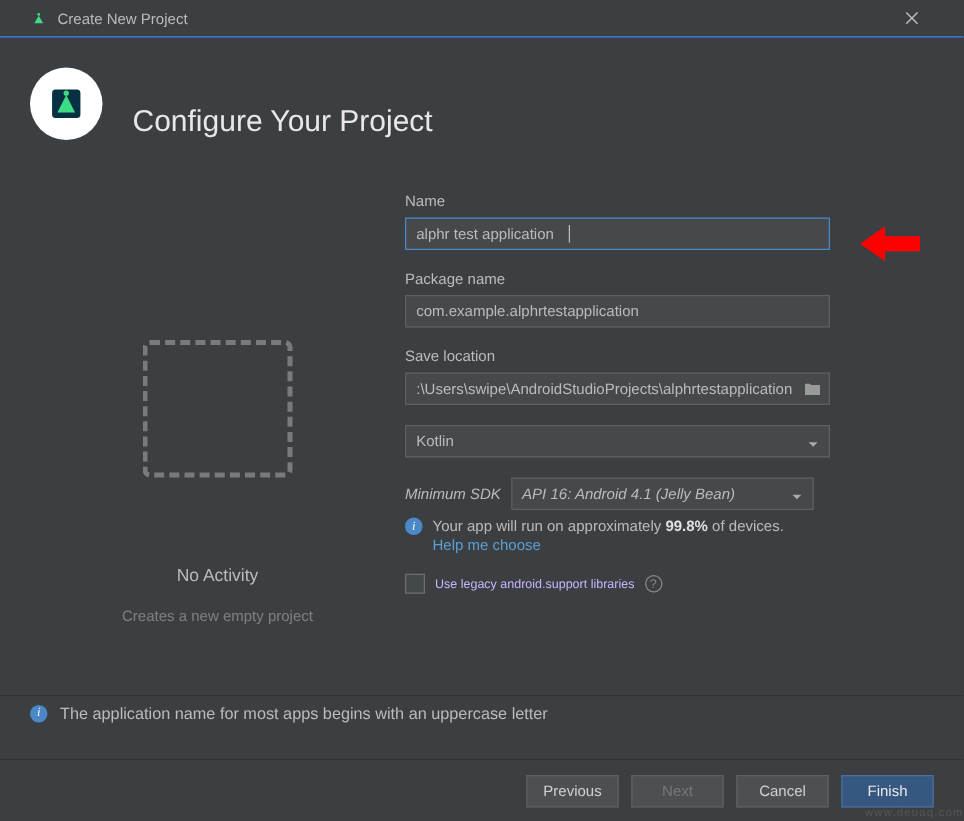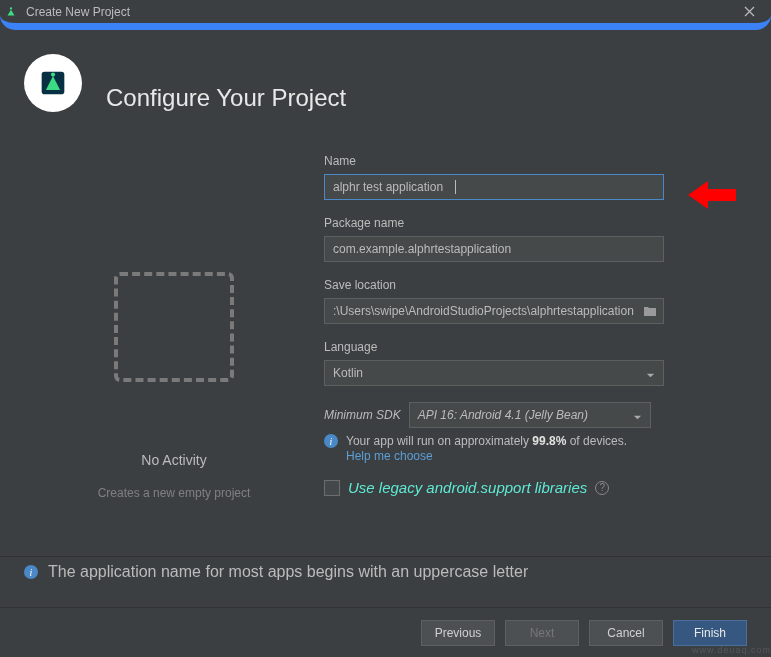--- a/index.html
+++ b/index.html
@@ -10,24 +10,23 @@
   color: #bbbbbb;
   width: 771px;
   height: 657px;
   overflow: hidden;
   position: relative;
 }
 .titlebar {
   height: 30px;
   display: flex;
   align-items: center;
-  padding: 0 4px;
+  padding: 0 24px;
   background: #3c3f41;
-  border-bottom: 7px solid #3b82f6;
-  border-radius: 15px;
+  border-bottom: 1px solid #3b82f6;
 }
 .titlebar .app-icon {
   width: 14px; height: 14px; margin-right: 8px;
 }
 .titlebar .title { color: #bbbbbb; font-size: 12px; flex: 1; }
 .titlebar .close {
   width: 36px; height: 28px; display: flex; align-items: center; justify-content: center;
   color: #bbbbbb; cursor: pointer;
 }
 .header {
@@ -108,35 +107,35 @@
   font-size: 10px; font-style: italic; font-family: serif;
 }
 .info-text { font-size: 12px; color: #bbbbbb; }
 .info-text b { color: #e0e0e0; font-weight: 600;}
 .help-link { color: #5b9fd6; font-size: 12px; cursor: pointer; text-decoration: none; }
 .checkbox-row { display: flex; align-items: center; gap: 8px; margin-top: 16px; }
 .checkbox {
   width: 16px; height: 16px; border: 1px solid #6e6e6e; background: #43494a;
   cursor: pointer;
 }
-.checkbox-label { color: #5eead4; font-size: 15px; font-style: italic; }
+.checkbox-label { color: #c4b5fd; font-size: 10px; }
 .help-circ {
   width: 14px; height: 14px; border: 1px solid #888; border-radius: 50%;
   color: #888; font-size: 10px; display: flex; align-items: center; justify-content: center;
   cursor: pointer;
 }
 .hint-bar {
   position: absolute;
   left: 0; right: 0;
   top: 556px;
   padding: 6px 24px;
   display: flex; align-items: center; gap: 10px;
   border-top: 1px solid #323232;
 }
-.hint-bar .hint-text { color: #bbbbbb; font-size: 16px; }
+.hint-bar .hint-text { color: #bbbbbb; font-size: 13px; }
 .footer {
   position: absolute;
   left: 0; right: 0; bottom: 0;
   height: 50px;
   border-top: 1px solid #323232;
   display: flex; align-items: center; justify-content: flex-end;
   padding: 0 24px; gap: 10px;
   background: #3c3f41;
 }
 .btn {
@@ -222,21 +221,20 @@
         </div>
         <span class="folder-icon">
           <svg width="16" height="16" viewBox="0 0 16 16">
               <path fill="#9a9a9a" d="M2 4h4l1 1h7v8H2V4z"></path>
             </svg>
         </span>
       </div>
     </div>
 
     <div class="field-group">
-      <label class="field-label">Language</label>
       <div class="select-input">
         <span>Kotlin</span>
         <span class="chev">
           <svg width="9" height="9" viewBox="0 0 10 10">
               <path fill="#aaa" d="M1 3l4 4 4-4z"></path>
             </svg>
         </span>
       </div>
     </div>
 

